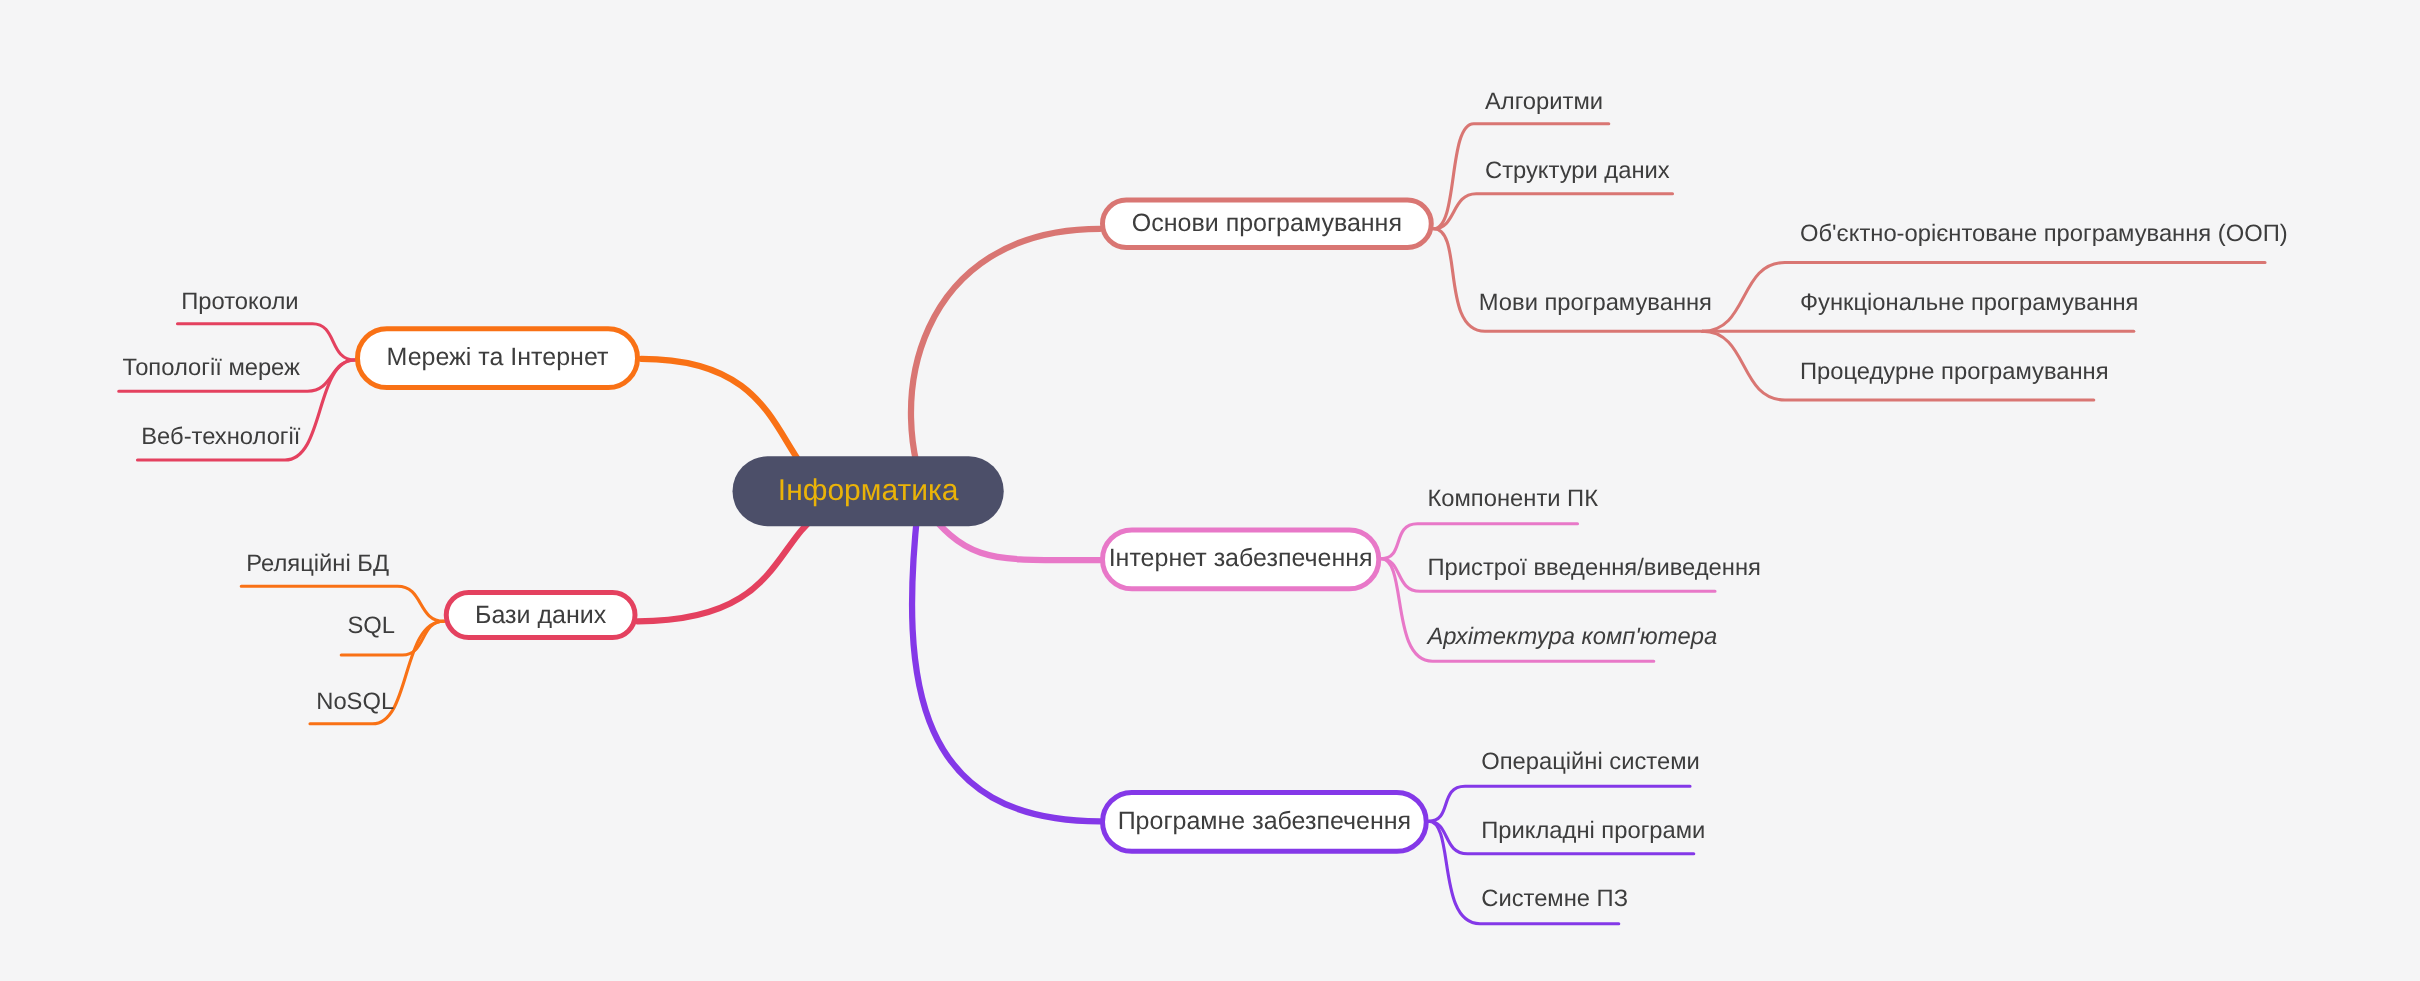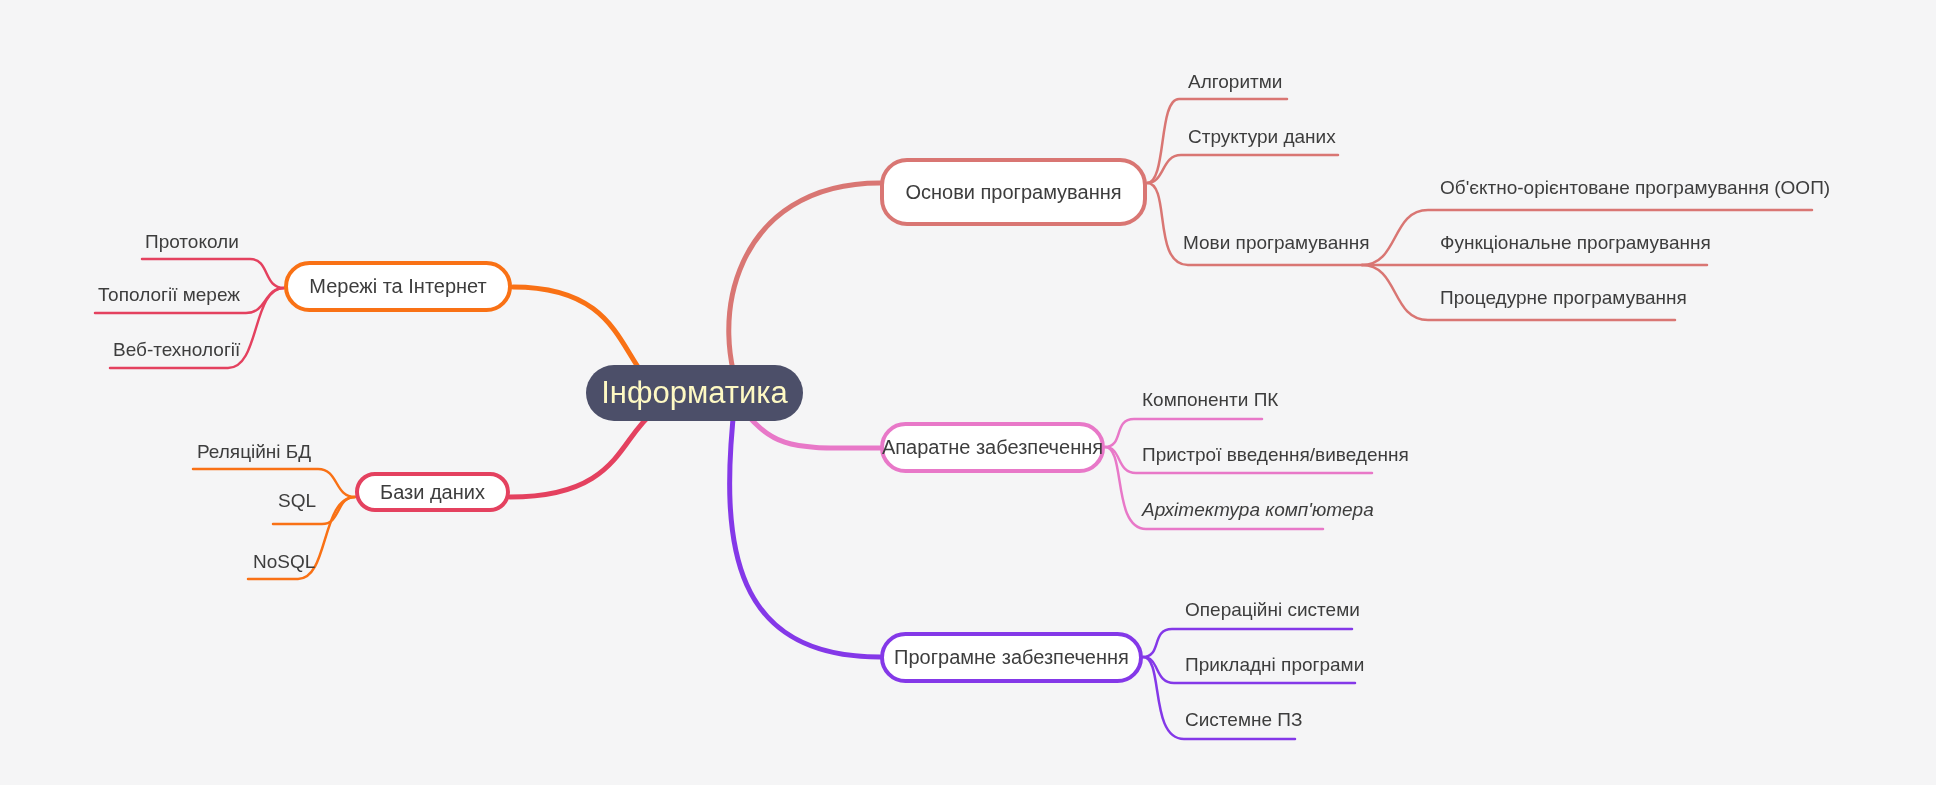--- a/index.html
+++ b/index.html
@@ -26,22 +26,22 @@
     border-radius: 27px;
     display: flex; align-items: center; justify-content: center;
     font-size: 20px; color: #3d3d3d;
     white-space: nowrap;
     box-sizing: border-box;
     cursor: pointer;
   }
   .pill.root {
     background: #4c4f69;
     border: none;
-    color: #fef9c3;
-    font-size: 31px;
+    color: #eab308;
+    font-size: 24px;
     border-radius: 28px;
   }
   .leaf-label {
     position: absolute; z-index: 2;
     font-size: 19px; line-height: 23px;
     color: #3d3d3d;
     white-space: nowrap;
     cursor: pointer;
   }
 </style>
@@ -85,25 +85,25 @@
   <div class="pill root" style="left: 586px; top: 365px; width: 217px; height: 56px; background-color: rgb(76, 79, 105);">
     <span>Інформатика</span>
   </div>
 
   <div class="pill" style="left: 284px; top: 261px; width: 228px; height: 51px; border-color: rgb(249, 113, 21);">
     <span>Мережі та Інтернет</span>
   </div>
   <div class="pill" style="left: 355px; top: 472px; width: 155px; height: 40px; border-color: rgb(228, 65, 95);">
     <span>Бази даних</span>
   </div>
-  <div class="pill" style="left: 880px; top: 158px; width: 267px; height: 68px; border-color: rgb(217, 118, 115);">
+  <div class="pill" style="left: 880px; top: 158px; width: 267px; height: 42px; border-color: rgb(217, 118, 115);">
     <span>Основи програмування</span>
   </div>
   <div class="pill" style="left: 880px; top: 422px; width: 225px; height: 51px; border-color: rgb(232, 120, 200);">
-    <span>Апаратне забезпечення</span>
+    <span>Інтернет забезпечення</span>
   </div>
   <div class="pill" style="left: 880px; top: 632px; width: 263px; height: 51px; border-color: rgb(132, 56, 232); align-items: center;">
     <span>Програмне забезпечення</span>
   </div>
 
   <div class="leaf-label" style="left:145px; top:230px;">Протоколи</div>
   <div class="leaf-label" style="left:98px; top:283px;">Топології мереж</div>
   <div class="leaf-label" style="left:113px; top:338px;">Веб-технології</div>
 
   <div class="leaf-label" style="left:197px; top:440px;">Реляційні БД</div>

